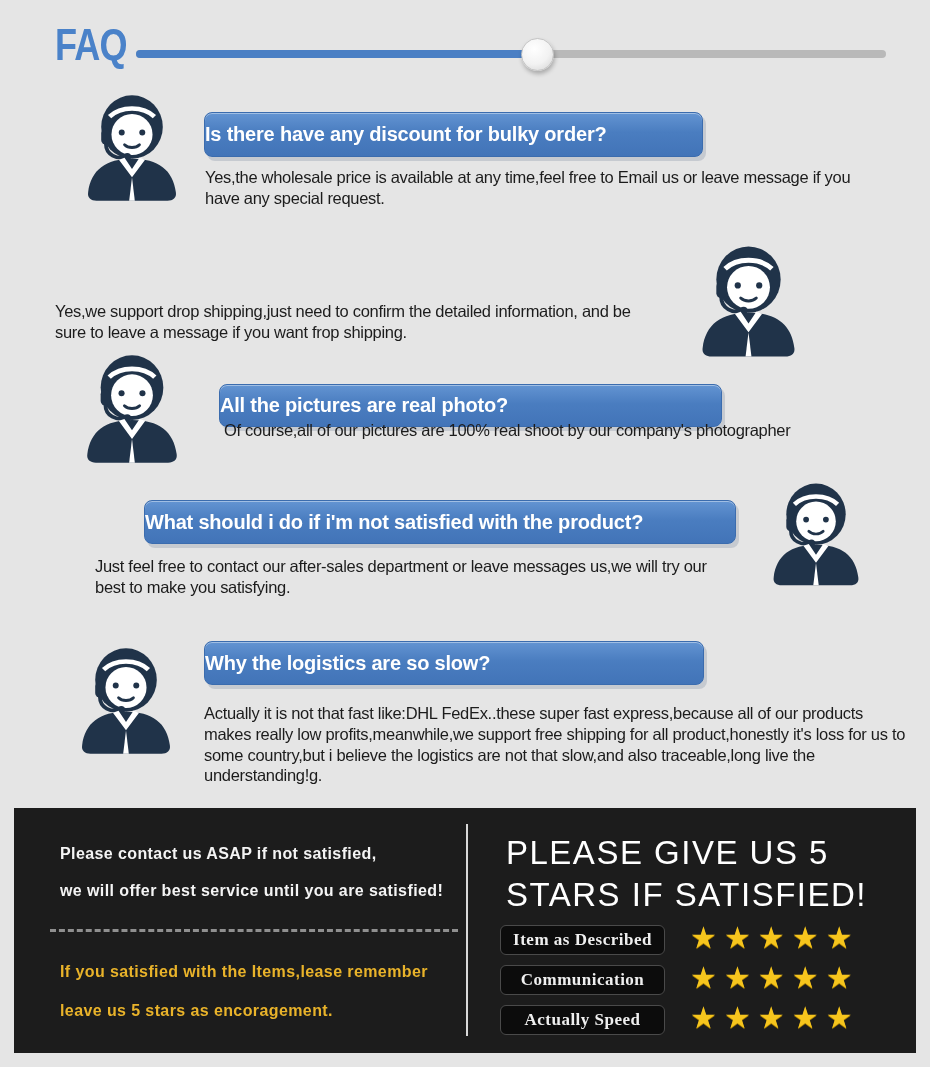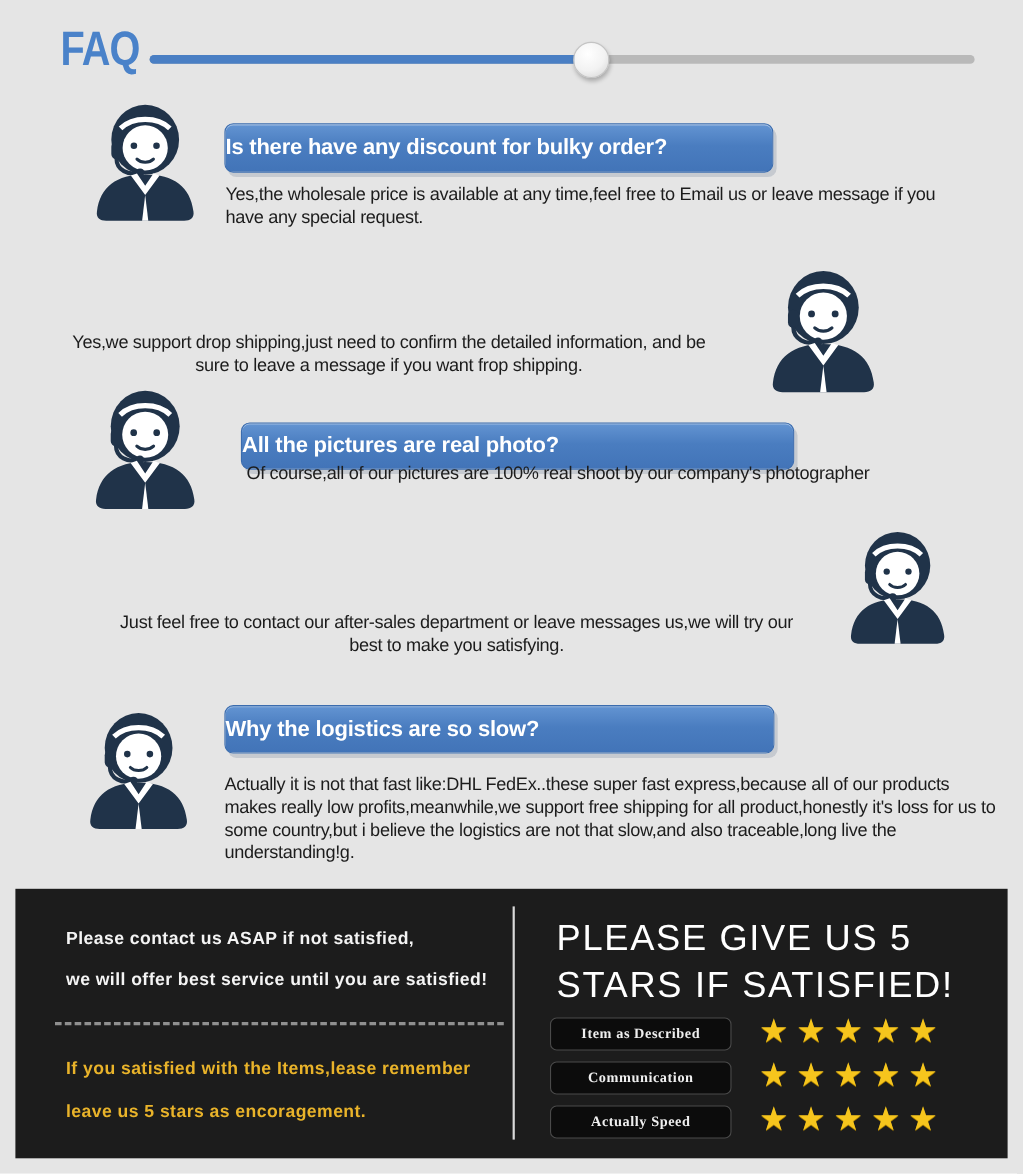--- a/index.html
+++ b/index.html
@@ -20,36 +20,36 @@
   
   .avatar{position:absolute;}
   .avatar svg{width:100%;height:100%;}
   .q-btn{position:absolute;display:flex;align-items:center;justify-content:flex-start;
          background:linear-gradient(180deg,#6394d2 0%,#4a7dc0 45%,#4274b8 100%);
          border:1px solid #3b6cae;border-radius:8px;
          box-shadow:3px 4px 0 #c6cad0, inset 0 1px 0 rgba(255,255,255,.4);
          color:#ffffff;font-size:20px;font-weight:700;letter-spacing:-0.2px;cursor:pointer;}
   .answer{position:absolute;color:#1c1c1c;font-size:16.5px;line-height:1.26;
           font-weight:500;letter-spacing:-0.3px;}
-  .answer.right{text-align:center;}
+  .answer.right{text-align:left;}
 
   
   .banner{position:absolute;left:14px;top:808px;width:902px;height:245px;background:#1c1c1c;}
   .banner .wline{position:absolute;left:46px;color:#f4f4f4;font-size:16px;font-weight:700;
                  letter-spacing:.4px;}
   .banner .yline{position:absolute;left:46px;color:#e9b32a;font-size:16px;font-weight:700;
                  letter-spacing:.4px;}
   .dashed-sep{position:absolute;left:36px;top:121px;width:408px;height:0;
               border-top:3px dashed #8f8f8f;}
   .v-divider{position:absolute;left:452px;top:16px;width:2px;height:212px;background:#d9d9d9;}
   .big-head{position:absolute;left:492px;color:#ffffff;font-size:33px;font-weight:500;
             letter-spacing:1.5px;}
   .rate-row-label{position:absolute;left:486px;width:163px;height:28px;background:#0c0c0c;
                   border:1px solid #4a4a4a;border-radius:6px;color:#efefef;
-                  font-family:"Liberation Serif",serif;font-size:13px;font-weight:700;
+                  font-family:"Liberation Serif",serif;font-size:17px;font-weight:700;
                   display:flex;align-items:center;justify-content:center;letter-spacing:.5px;}
   .stars{position:absolute;left:676px;display:flex;gap:7px;height:30px;align-items:center;}
   .star{color:#f6c51d;font-size:30px;line-height:30px;text-shadow:0 1px 0 #a67c00;}
 </style>
 </head>
 <body>
 
 <div class="page">
 
   <div class="faq-title">FAQ</div>
@@ -116,20 +116,23 @@
       <path d="M46 73 L60 92 L74 73 L68 71 L60 83 L52 71 Z" fill="#ffffff"></path>
       <path d="M60 92 L57 117 L63 117 Z" fill="#ffffff"></path>
     </g>
       </svg>
   </div>
   <div class="q-btn" style="left:219px;top:384px;width:501px;height:41px">
     <span>All the pictures are real photo?</span>
   </div>
   <div class="answer" style="left:224px;top:420px;width:680px">Of course,all of our pictures are 100% real shoot by our company's photographer</div>
 
+  <div class="q-btn" style="left:144px;top:500px;width:590px;height:42px">
+    <span>What should i do if i'm not satisfied with the product?</span>
+  </div>
   <div class="avatar" style="left:762px;top:478px;width:108px;height:112px">
     <svg viewBox="0 0 120 120">
         <g fill="#203349">
       <ellipse cx="60" cy="38" rx="33" ry="34"></ellipse>
       <ellipse cx="60" cy="46" rx="22" ry="22" fill="#ffffff"></ellipse>
       <path d="M36 27 A30 22 0 0 1 84 27" stroke="#ffffff" stroke-width="5" fill="none"></path>
       <rect x="27" y="40" width="10" height="17" rx="5"></rect>
       <path d="M32 56 C32 68 44 73 54 70" stroke="#203349" stroke-width="4" fill="none"></path>
       <circle cx="55" cy="70" r="4"></circle>
       <circle cx="49" cy="44" r="3.2"></circle>

